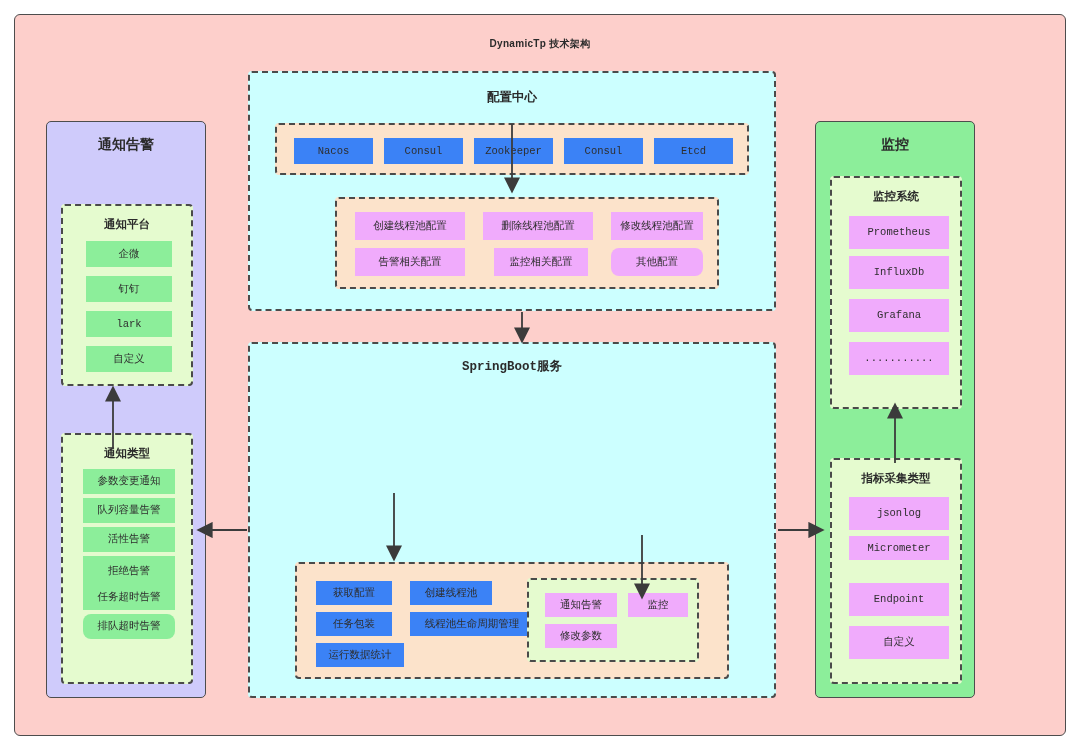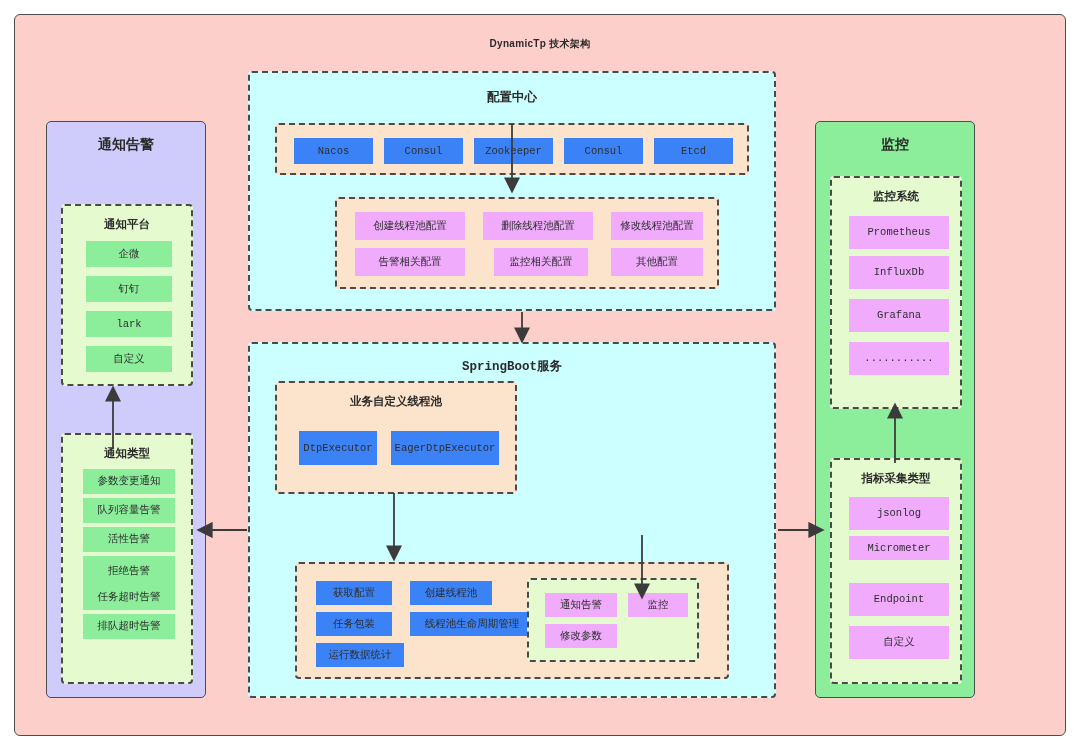--- a/index.html
+++ b/index.html
@@ -110,53 +110,48 @@
     <div class="chip green" style="left:23px; top:140px; width:86px; height:26px;">自定义</div>
   </div>
 
   <div class="dashed bg-mint" style="left:14px; top:311px; width:132px; height:251px;">
     <div class="sub-title">通知类型</div>
     <div class="chip green" style="left:20px; top:34px;  width:92px; height:25px;">参数变更通知</div>
     <div class="chip green" style="left:20px; top:63px;  width:92px; height:25px;">队列容量告警</div>
     <div class="chip green" style="left:20px; top:92px;  width:92px; height:25px;">活性告警</div>
     <div class="chip green" style="left:20px; top:121px; width:92px; height:31px;">拒绝告警</div>
     <div class="chip green" style="left:20px; top:150px; width:92px; height:25px;">任务超时告警</div>
-    <div class="chip green" style="left:20px; top:179px; width:92px; height:25px;">排队超时告警</div>
+    <div class="chip green" style="left:20px; top:179px; width:92px; height:25px;border-radius:8px;">排队超时告警</div>
   </div>
 </div>
 
 <div class="dashed col-center" style="left:248px; top:71px; width:528px; height:240px;">
   <div class="sub-title" style="top:16px; font-size:12.5px;">配置中心</div>
 
   <div class="dashed bg-peach" style="left:25px; top:50px; width:474px; height:52px;">
     <div class="chip blue" style="left:17px;  top:13px; width:79px; height:26px;">Nacos</div>
     <div class="chip blue" style="left:107px; top:13px; width:79px; height:26px;">Consul</div>
     <div class="chip blue" style="left:197px; top:13px; width:79px; height:26px;">Zookeeper</div>
     <div class="chip blue" style="left:287px; top:13px; width:79px; height:26px;">Consul</div>
     <div class="chip blue" style="left:377px; top:13px; width:79px; height:26px;">Etcd</div>
   </div>
 
   <div class="dashed bg-peach" style="left:85px; top:124px; width:384px; height:92px;">
     <div class="chip orange" style="left:18px;  top:13px; width:110px; height:28px;">创建线程池配置</div>
     <div class="chip orange" style="left:146px; top:13px; width:110px; height:28px;">删除线程池配置</div>
     <div class="chip orange" style="left:274px; top:13px; width:92px;  height:28px;">修改线程池配置</div>
     <div class="chip orange" style="left:18px;  top:49px; width:110px; height:28px;">告警相关配置</div>
     <div class="chip orange" style="left:146px; top:49px; width:94px; height:28px;margin-left:11px;">监控相关配置</div>
-    <div class="chip orange" style="left:274px; top:49px; width:92px;  height:28px;">其他配置</div>
+    <div class="chip orange" style="left:274px; top:49px; width:92px;  height:28px;border-radius:8px;">其他配置</div>
   </div>
 </div>
 
 <div class="dashed col-center" style="left:248px; top:342px; width:528px; height:356px;">
   <div class="sub-title" style="top:14px; font-size:12.5px;">SpringBoot服务</div>
 
-  <div class="dashed bg-peach" style="left:25px; top:37px; width:242px; height:113px;">
-    <div class="sub-title">业务自定义线程池</div>
-    <div class="chip blue" style="left:22px;  top:48px; width:78px;  height:34px;">DtpExecutor</div>
-    <div class="chip blue" style="left:114px; top:48px; width:108px; height:34px;">EagerDtpExecutor</div>
-  </div>
 
 
   <div class="dashed bg-peach" style="left:45px; top:218px; width:434px; height:117px;">
     <div class="chip blue" style="left:19px;  top:17px; width:76px;  height:24px;">获取配置</div>
     <div class="chip blue" style="left:113px; top:17px; width:82px;  height:24px;">创建线程池</div>
     <div class="chip blue" style="left:19px;  top:48px; width:76px;  height:24px;">任务包装</div>
     <div class="chip blue" style="left:113px; top:48px; width:124px; height:24px;">线程池生命周期管理</div>
     <div class="chip blue" style="left:19px;  top:79px; width:88px;  height:24px;">运行数据统计</div>
 
     <div class="dashed bg-mint" style="left:230px; top:14px; width:172px; height:84px;">

